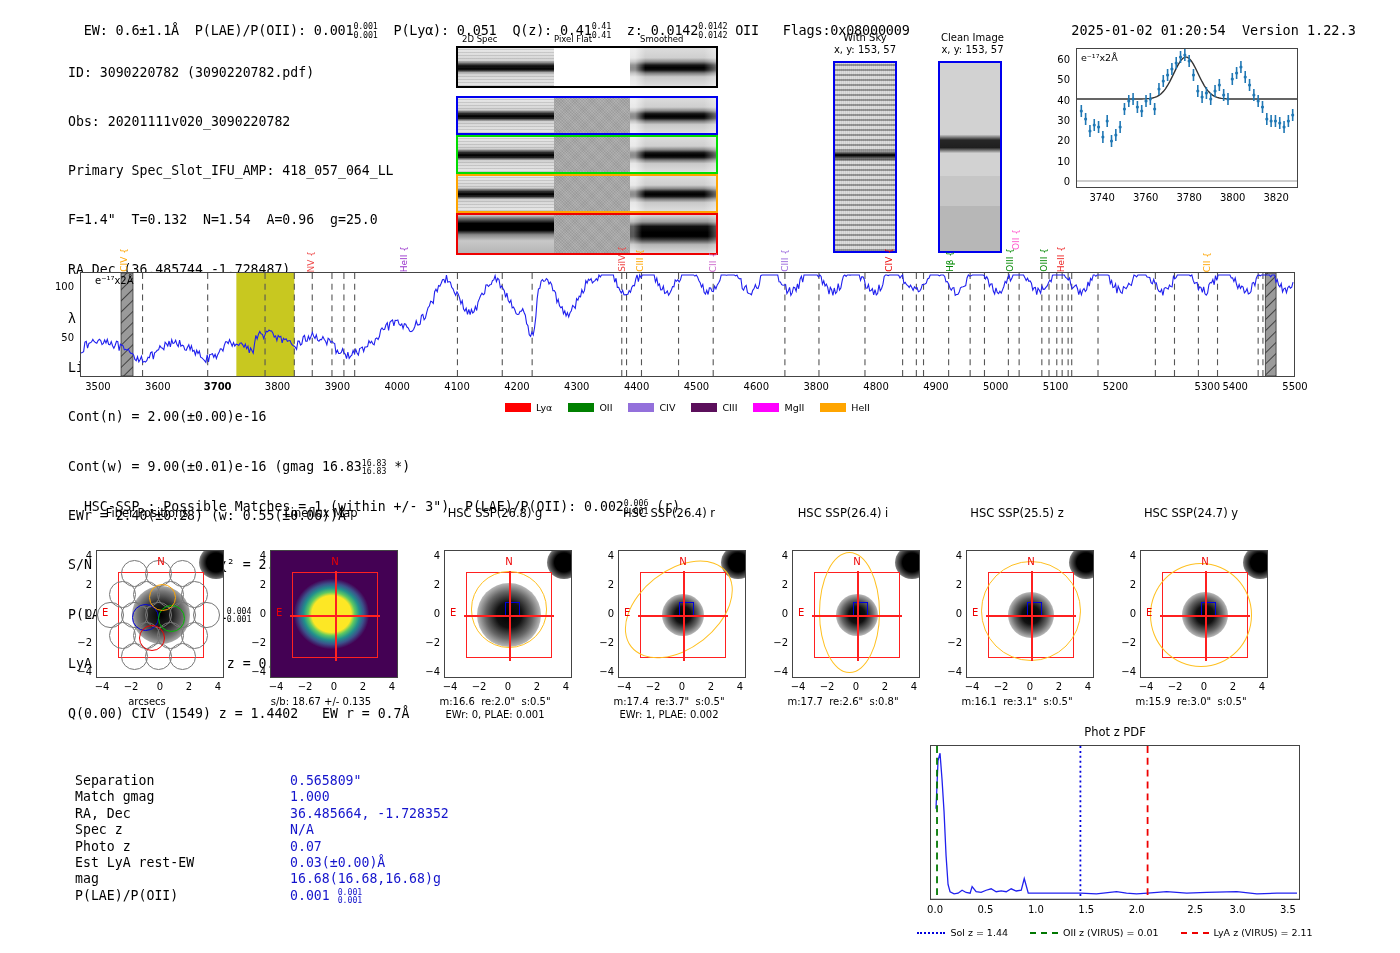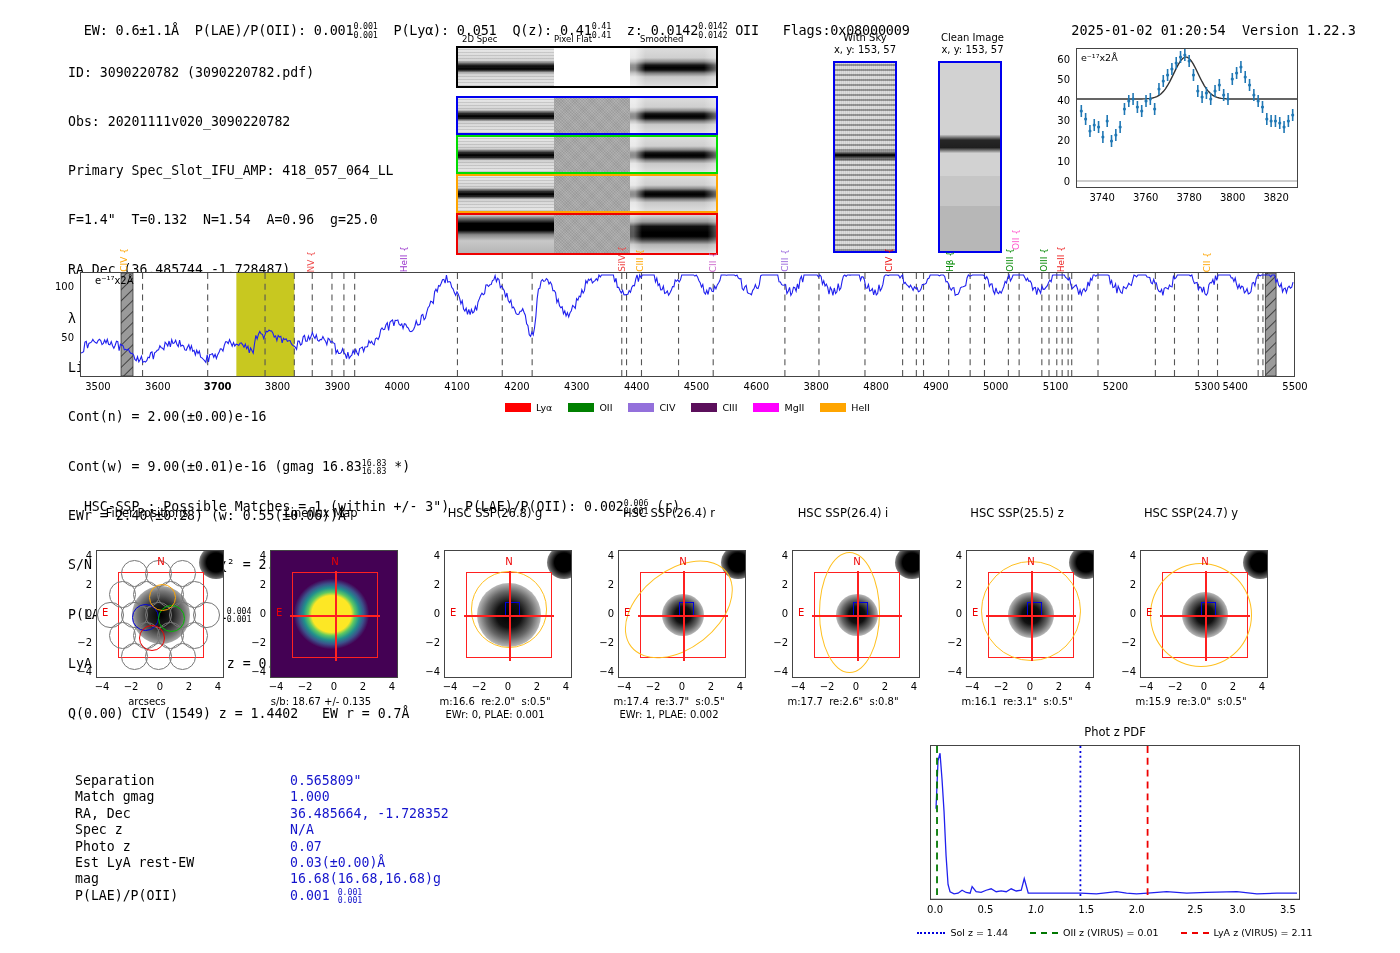--- a/index.html
+++ b/index.html
@@ -773,21 +773,21 @@
         <path d="M5.04,63.48 L7.06,14.76 L9.07,7.38 L11.09,33.95 L13.11,66.43 L15.12,110.71 L17.14,140.24 L19.16,147.62 L23.19,149.83 L27.22,149.10 L31.25,146.14 L35.29,148.36 L39.32,149.10 L41.34,142.45 L45.37,147.62 L50.41,148.36 L55.45,146.14 L60.49,144.67 L65.53,147.62 L70.57,146.88 L75.61,147.62 L80.65,144.67 L85.69,146.88 L90.74,146.14 L93.76,134.33 L97.79,149.10 L105.86,149.10 L115.94,149.10 L126.02,149.10 L136.10,149.10 L150.22,149.10 L166.35,149.83 L186.51,147.62 L196.59,149.10 L206.68,149.83 L217.77,149.10 L236.92,147.62 L257.08,149.10 L277.25,148.36 L307.49,147.62 L327.66,149.83 L347.82,149.10 L367.98,149.10" fill="none" stroke="#2020ee" stroke-width="1.3"></path>
         <line x1="0" y1="155" x2="370" y2="155" stroke="#999" stroke-width="1"></line>
         <line x1="150.21798365122615" y1="0" x2="150.21798365122615" y2="155" stroke="#0000dd" stroke-width="1.8" stroke-dasharray="2,3"></line>
         <line x1="6.0490463215258865" y1="0" x2="6.0490463215258865" y2="155" stroke="#007700" stroke-width="1.8" stroke-dasharray="7,5"></line>
         <line x1="217.76566757493185" y1="0" x2="217.76566757493185" y2="155" stroke="#ee0000" stroke-width="1.8" stroke-dasharray="7,5"></line>
       </svg>
   </div>
   <div id="pz-xticks">
       <div class="tick-lab" style="left: -10.9591px; width: 32px; text-align: center; top: 159px;">0.0</div>
       <div class="tick-lab" style="left: 39.4496px; width: 32px; text-align: center; top: 159px;">0.5</div>
-      <div class="tick-lab" style="left: 89.8583px; width: 32px; text-align: center; top: 159px; font-style: italic;">1.0</div>
+      <div class="tick-lab" style="left: 89.8583px; width: 32px; text-align: center; top: 159px;">1.0</div>
       <div class="tick-lab" style="left: 140.267px; width: 32px; text-align: center; top: 159px;">1.5</div>
       <div class="tick-lab" style="left: 190.676px; width: 32px; text-align: center; top: 159px;">2.0</div>
       <div class="tick-lab" style="left: 241.084px; width: 32px; text-align: right; top: 159px;">2.5</div>
       <div class="tick-lab" style="left: 291.493px; width: 32px; text-align: center; top: 159px;">3.0</div>
       <div class="tick-lab" style="left: 341.902px; width: 32px; text-align: center; top: 159px;">3.5</div>
     </div>
   <div class="photz-legend" id="pz-legend">
       <div class="ll">
         <span class="dash-dot"></span>
         <span>Sol z = 1.44</span>

